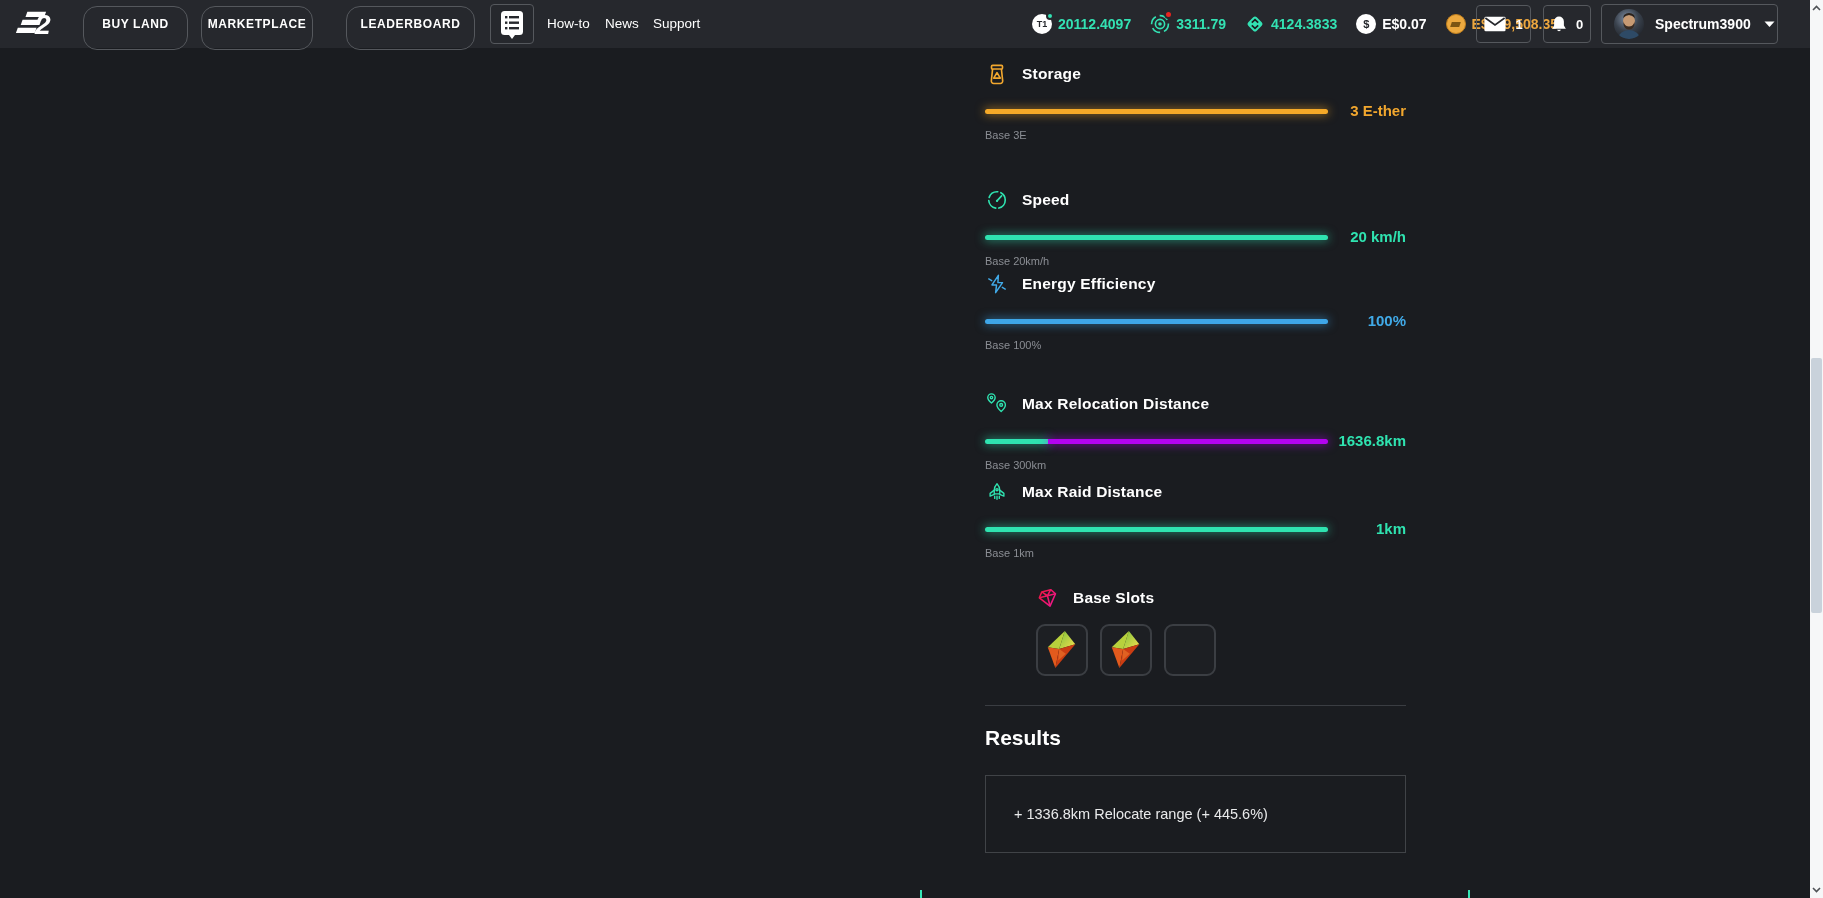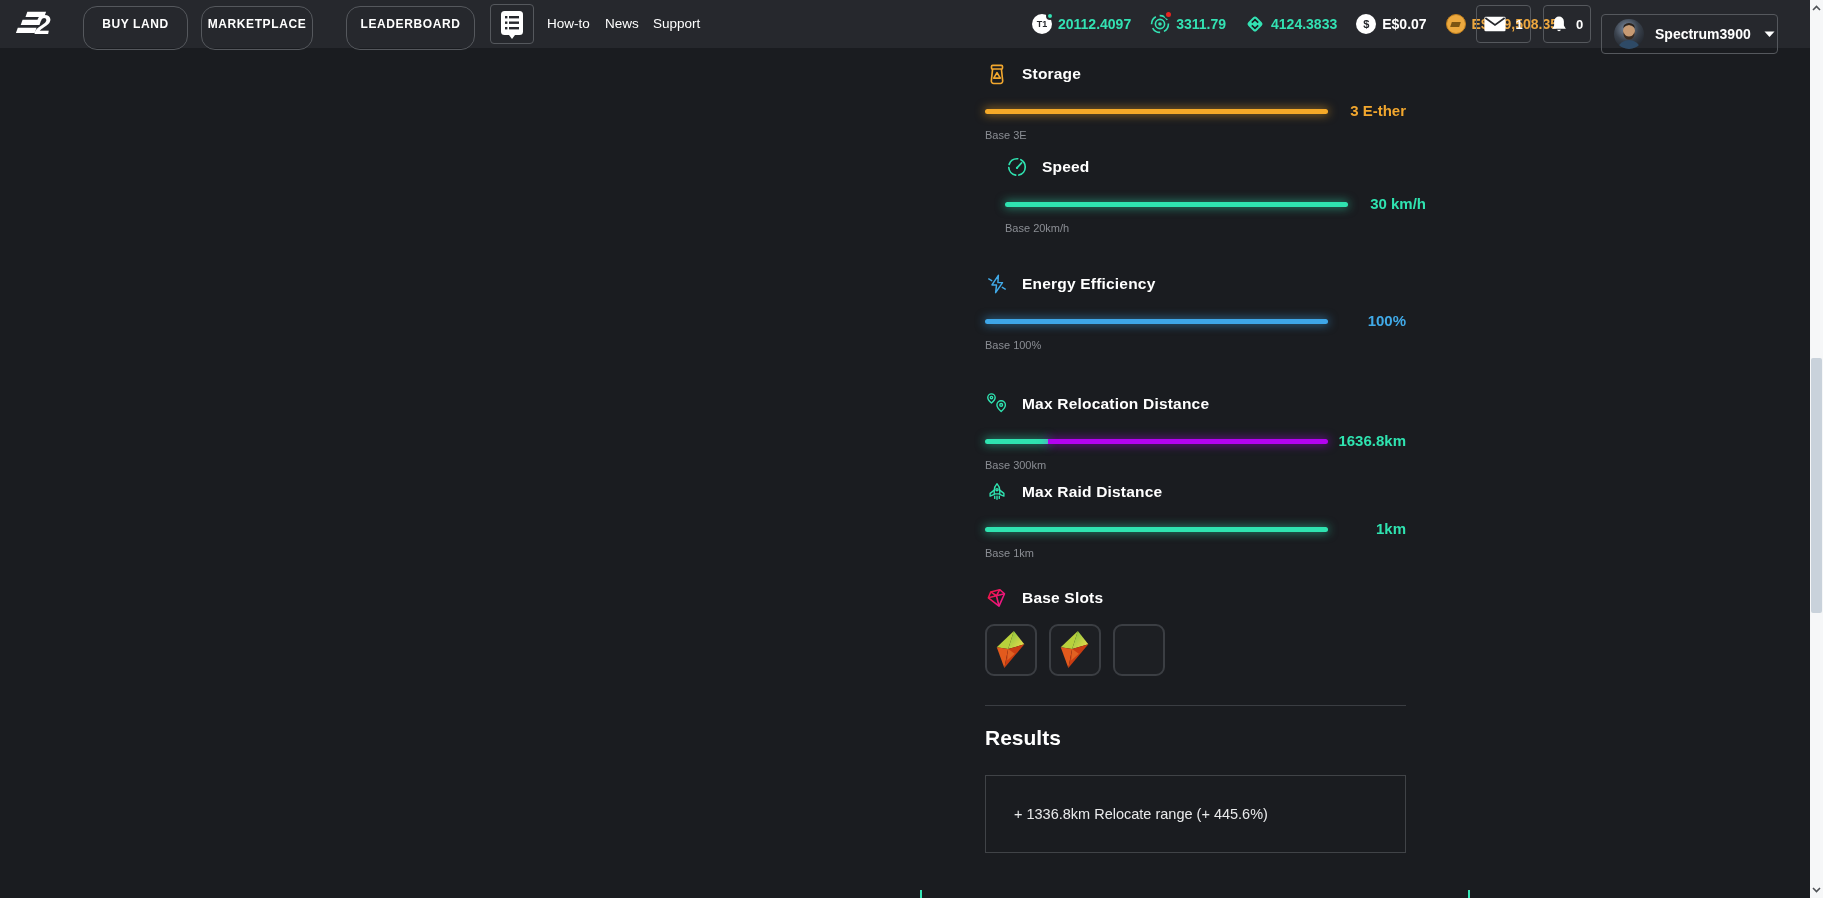--- a/index.html
+++ b/index.html
@@ -32,21 +32,21 @@
               background:#e8241f; border:2px solid #26282d; }
   .coin-gold { width:20px; height:20px; border-radius:50%; background:#eca93f; border:1px solid #c07f1e;
                display:flex; align-items:center; justify-content:center; }
   .coin-gold i { display:block; width:9px; height:5px; background:#7c5512; transform:skewX(-18deg); }
 
   .pill-btn { position:absolute; top:5px; height:38px; border:1px solid #55585d; border-radius:4px;
               display:flex; align-items:center; justify-content:center; gap:9px; color:#fff;
               font-size:13px; font-weight:bold; cursor:pointer; }
   .mail-btn { left:1476px; width:55px; }
   .bell-btn { left:1543px; width:48px; }
-  .profile-btn { left:1601px; width:177px; height:40px; top:4px; justify-content:flex-start; padding:0 12px; gap:11px;margin-top:10px; }
+  .profile-btn { left:1601px; width:177px; height:40px; top:4px; justify-content:flex-start; padding:0 12px; gap:11px; }
   .avatar { width:30px; height:30px; border-radius:50%; overflow:hidden; flex:none;
             background:radial-gradient(circle at 42% 32%, #7d8da3 0%, #39414c 45%, #14161a 100%); position:relative; }
   .avatar svg { position:absolute; left:0; top:0; }
   .profile-name { font-size:14px; font-weight:bold; flex:1; }
   .caret { flex:none; margin-left:2px; }
 
   
   .scrollbar { position:absolute; right:0; top:0; width:13px; height:898px; background:#f6f7f8; }
   .scroll-arrow { position:absolute; left:0; width:13px; height:14px; display:flex; align-items:center; justify-content:center; cursor:pointer; }
   .scroll-up { top:1px; } .scroll-down { bottom:1px; }
@@ -59,24 +59,24 @@
   .stat-title { color:#fff; font-size:15.5px; font-weight:bold; letter-spacing:.2px; }
   .bar-row { display:flex; align-items:center; margin-top:17px; }
   .bar { width:343px; height:5px; border-radius:3px; display:flex; flex:none; }
   .bar-seg { height:5px; }
   .bar-seg:first-child { border-radius:3px 0 0 3px; }
   .bar-seg:last-child { border-radius:0 3px 3px 0; }
   .bar-seg:only-child { border-radius:3px; }
   .stat-value { flex:1; text-align:right; font-size:15px; font-weight:bold; position:relative; top:-1px; }
   .stat-base { margin-top:9px; color:#8b8e94; font-size:11px; }
 
-  .s-storage { top:62px; } .s-speed { top:155px;margin-left:20px; } .s-ee { top:272px; } .s-reloc { top:379px;margin-top:13px; } .s-raid { top:480px; }
-
-  
-  .baseslots { position:absolute; left:985px; top:586px; width:421px;text-align:right; }
+  .s-storage { top:62px; } .s-speed { top:188px; } .s-ee { top:272px; } .s-reloc { top:379px;margin-top:13px; } .s-raid { top:480px; }
+
+  
+  .baseslots { position:absolute; left:1036px; top:586px; width:421px;text-align:right; }
   .slot-row { display:flex; gap:12px; margin-top:14px; }
   .slot { width:52px; height:52px; border:2px solid #3b3e43; border-radius:9px; display:flex;
           align-items:center; justify-content:center; cursor:pointer; background:#1d1f23; }
 
   
   .divider { position:absolute; left:985px; top:705px; width:421px; height:1px; background:#3a3d42; }
   .results-title { position:absolute; left:985px; top:726px; color:#fff; font-size:21px; font-weight:bold; }
   .results-box { position:absolute; left:985px; top:775px; width:421px; height:78px; border:1px solid #404347;
                  display:flex; align-items:center; padding-left:28px; }
   .result-item { color:#e9eaeb; font-size:14.5px; }
@@ -246,21 +246,21 @@
         <path d="M12 13 L17 7.5"></path>
         <circle cx="12" cy="13" r="1.2" fill="#2fe3b0" stroke="none"></circle>
       </svg>
     </span>
     <span class="stat-title">Speed</span>
   </div>
   <div class="bar-row">
     <div class="bar">
         <div class="bar-seg" style="width: 100%; background: rgb(47, 227, 176); box-shadow: rgba(47, 227, 176, 0.533) 0px 0px 10px 1px;"></div>
       </div>
-    <span class="stat-value" style="color: rgb(47, 227, 176);">30 km/h</span>
+    <span class="stat-value" style="color: rgb(47, 227, 176);">20 km/h</span>
   </div>
   <div class="stat-base">Base 20km/h</div>
 </div>
 
 <div class="stat s-ee">
   <div class="stat-head">
     <span class="sicon">
       <svg width="22" height="22" viewBox="0 0 24 24" fill="none" stroke="#41aae8" stroke-width="1.6" stroke-linejoin="round" stroke-linecap="round">
         <path d="M13.5 2.5 L6.5 13 h5 L10.5 21.5 L18 10.5 h-5 Z"></path>
         <path d="M3 6.5 l3.2 1.8 M21 17.5 l-3.2-1.8"></path>

